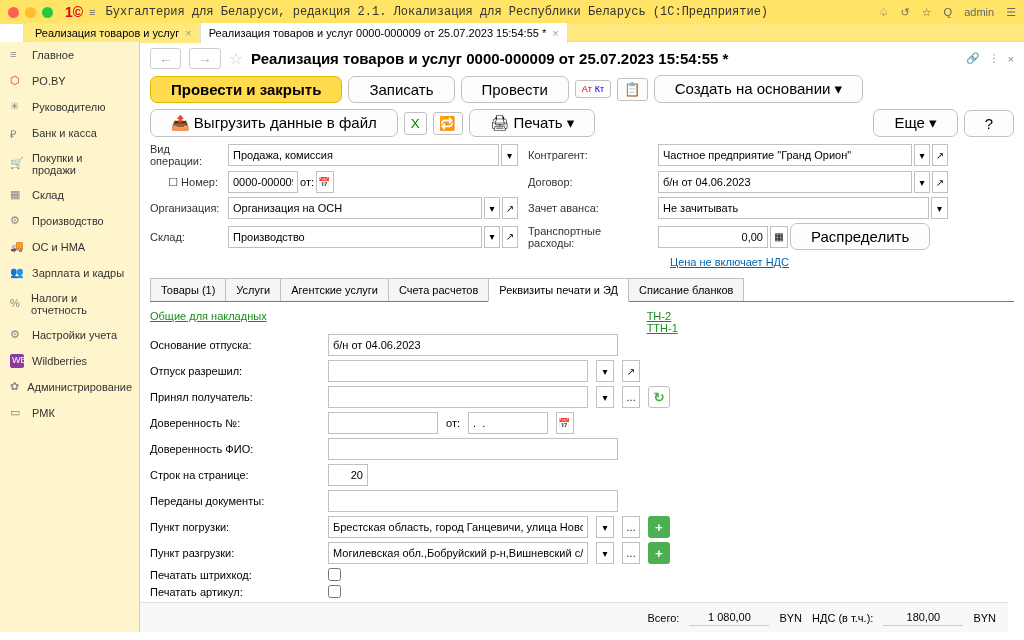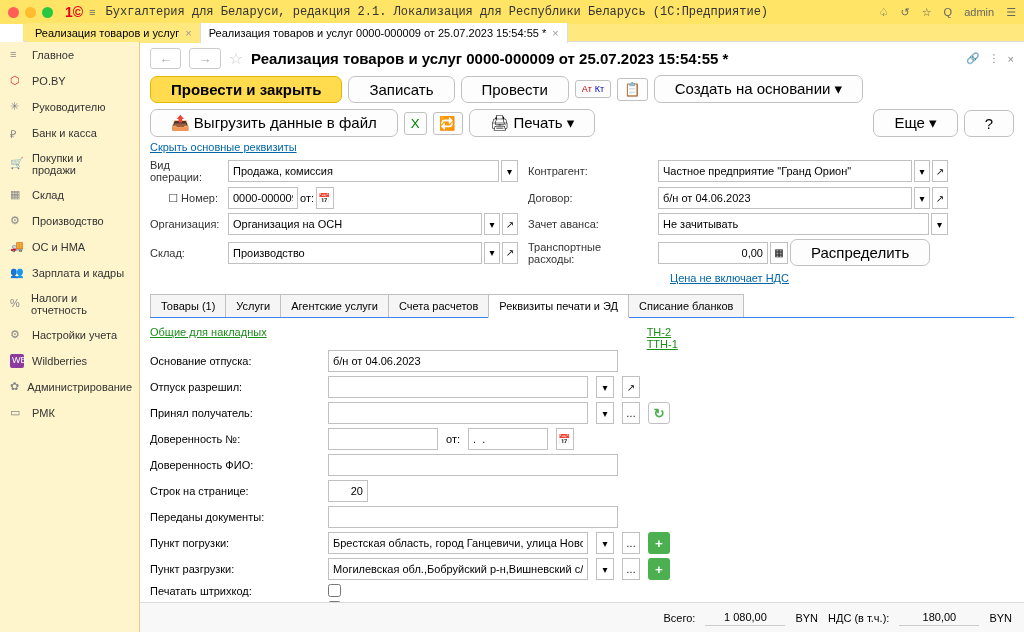--- a/index.html
+++ b/index.html
@@ -40,21 +40,21 @@
 .sub-tab.active { background: #fff; border-bottom: 1px solid #fff; margin-bottom: -1px; }
 .detail-area { padding: 8px 0; }
 .detail-row { display: flex; align-items: center; margin-bottom: 4px; gap: 8px; }
 .detail-label { width: 170px; font-size: 11px; }
 .detail-input { border: 1px solid #c0c0c0; padding: 3px 4px; font-size: 11px; height: 22px; }
 .add-btn { width: 22px; height: 22px; background: #4caf50; color: #fff; border: none; border-radius: 3px; font-weight: bold; cursor: pointer; }
 .refresh-btn { width: 22px; height: 22px; background: #fff; color: #4caf50; border: 1px solid #c0c0c0; border-radius: 3px; cursor: pointer; font-weight: bold; }
 .radio-group { display: flex; gap: 12px; align-items: center; }
 .radio-item { display: flex; align-items: center; gap: 3px; }
 .highlight-box { border: 2px solid #e03030; padding: 2px 4px; }
-.footer-bar { position: absolute; bottom: 0; left: 0; right: 0; background: #f8f8f8; border-top: 1px solid #ddd; padding: 6px 12px; display: flex; justify-content: flex-end; gap: 10px; align-items: center; }
+.footer-bar { position: absolute; bottom: 0; left: 0; right: 16px; background: #f8f8f8; border-top: 1px solid #ddd; padding: 6px 12px; display: flex; justify-content: flex-end; gap: 10px; align-items: center; }
 .footer-val { border-bottom: 1px solid #ccc; min-width: 80px; text-align: center; padding: 2px 4px; }
 .right-icons { margin-left: auto; display: flex; gap: 8px; color: #888; align-items: center; }
 .green-link { color: #1a8c1a; text-decoration: underline; display: block; margin-bottom: 0; }
 </style>
 </head>
 <body>
 
 <div class="titlebar">
   <div class="mac-btn mac-red"></div>
   <div class="mac-btn mac-yel"></div>
@@ -168,21 +168,20 @@
       <button class="tb-btn"><span>Создать на основании</span> ▾</button>
       <button class="tb-btn">📤 <span>Выгрузить данные в файл</span></button>
       <button class="tb-icon-btn" style="color:green">X</button>
       <button class="tb-icon-btn">🔁</button>
       <button class="tb-btn">🖨 <span>Печать</span> ▾</button>
       <div style="flex:1"></div>
       <button class="tb-btn"><span>Еще</span> ▾</button>
       <button class="tb-btn">?</button>
     </div>
 
-    <div><span class="link-text">Скрыть основные реквизиты</span></div>
 
     <div class="form-grid">
       <span class="form-label">Вид операции:</span>
       <div class="input-group">
           <input class="form-input" value="Продажа, комиссия" style="">
           <button class="input-btn">▾</button>
         </div>
       <span class="form-label">Контрагент:</span>
       <div class="input-group">
           <input class="form-input" value="Частное предприятие &quot;Гранд Орион&quot;" style="">

